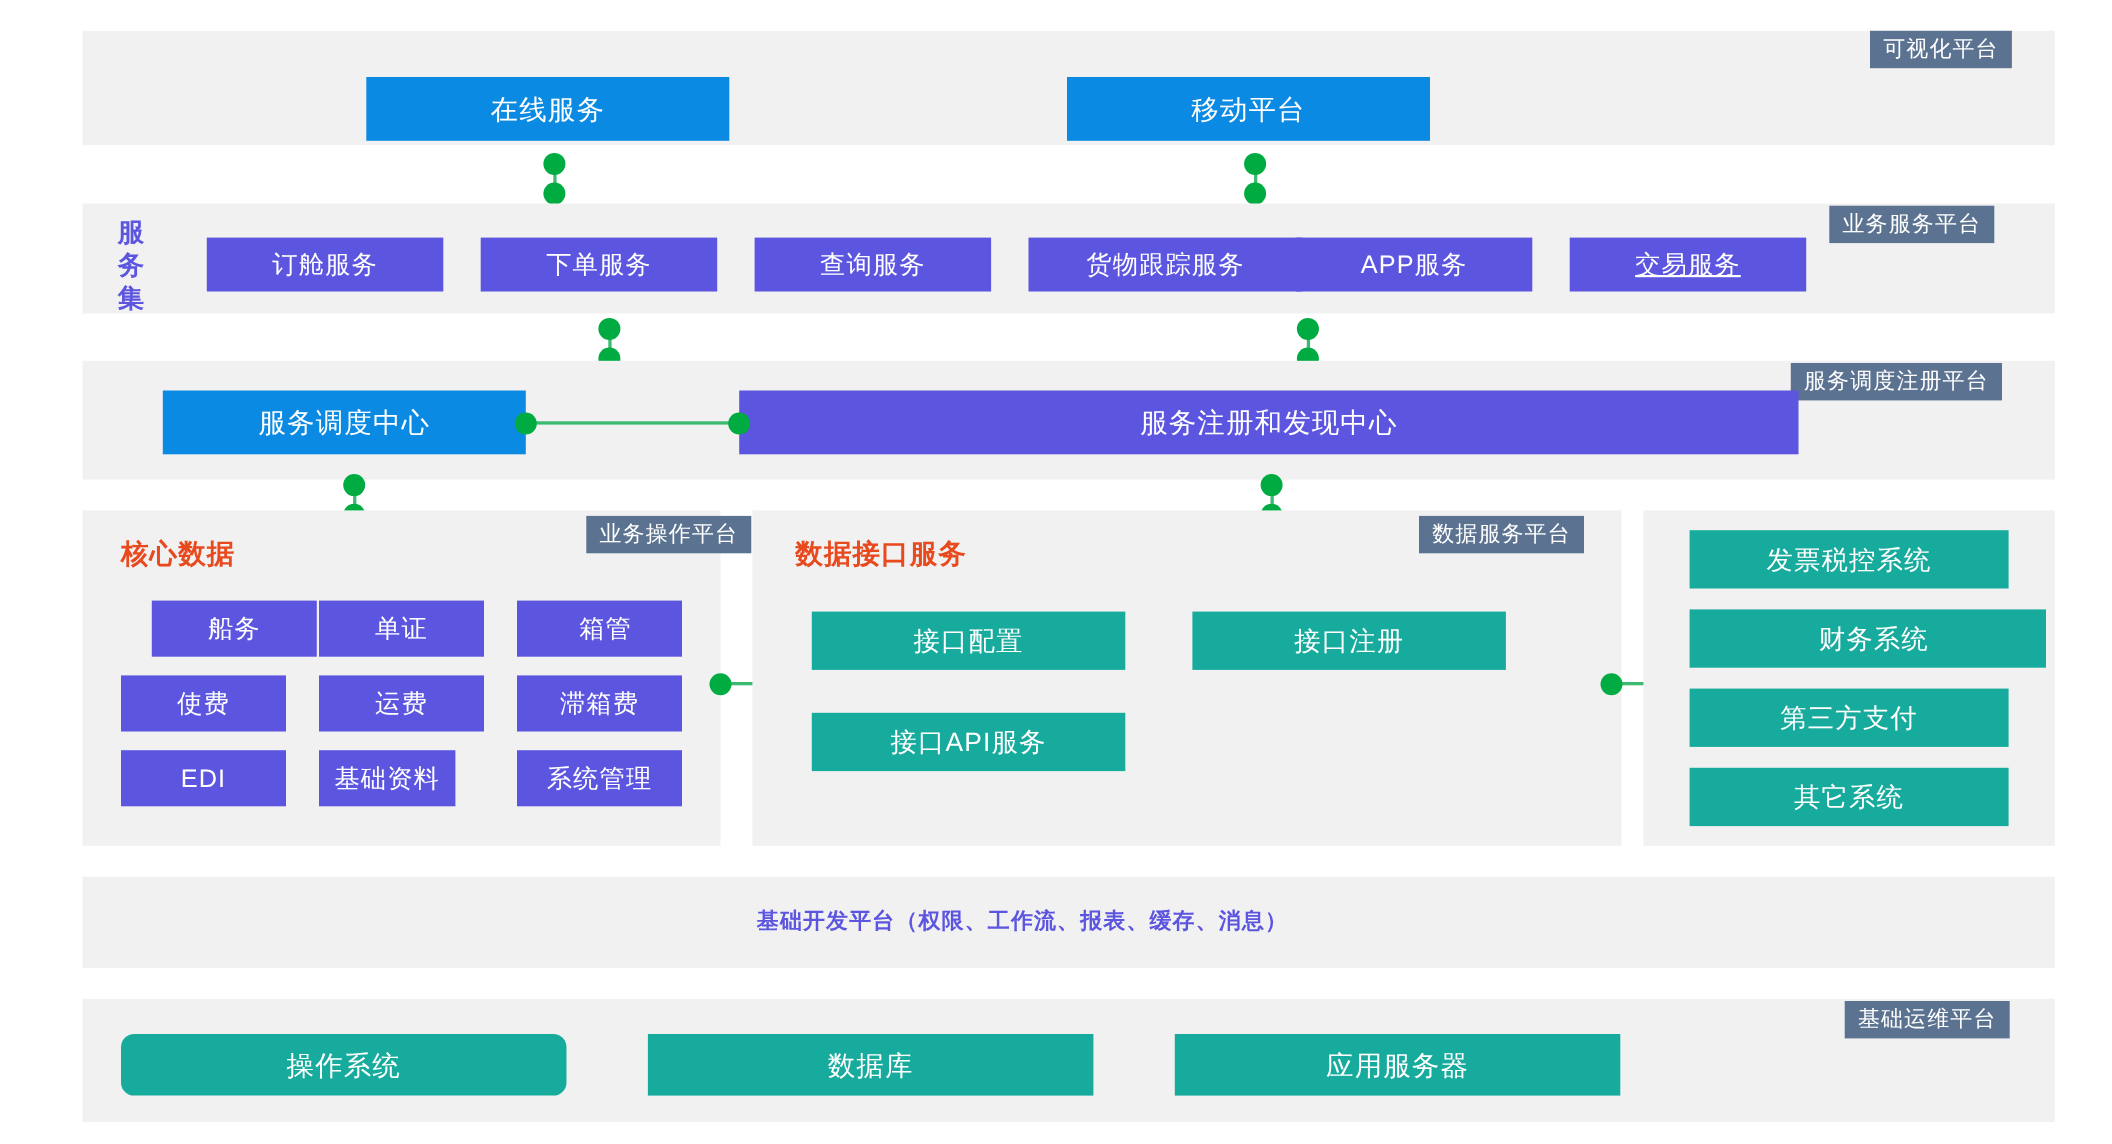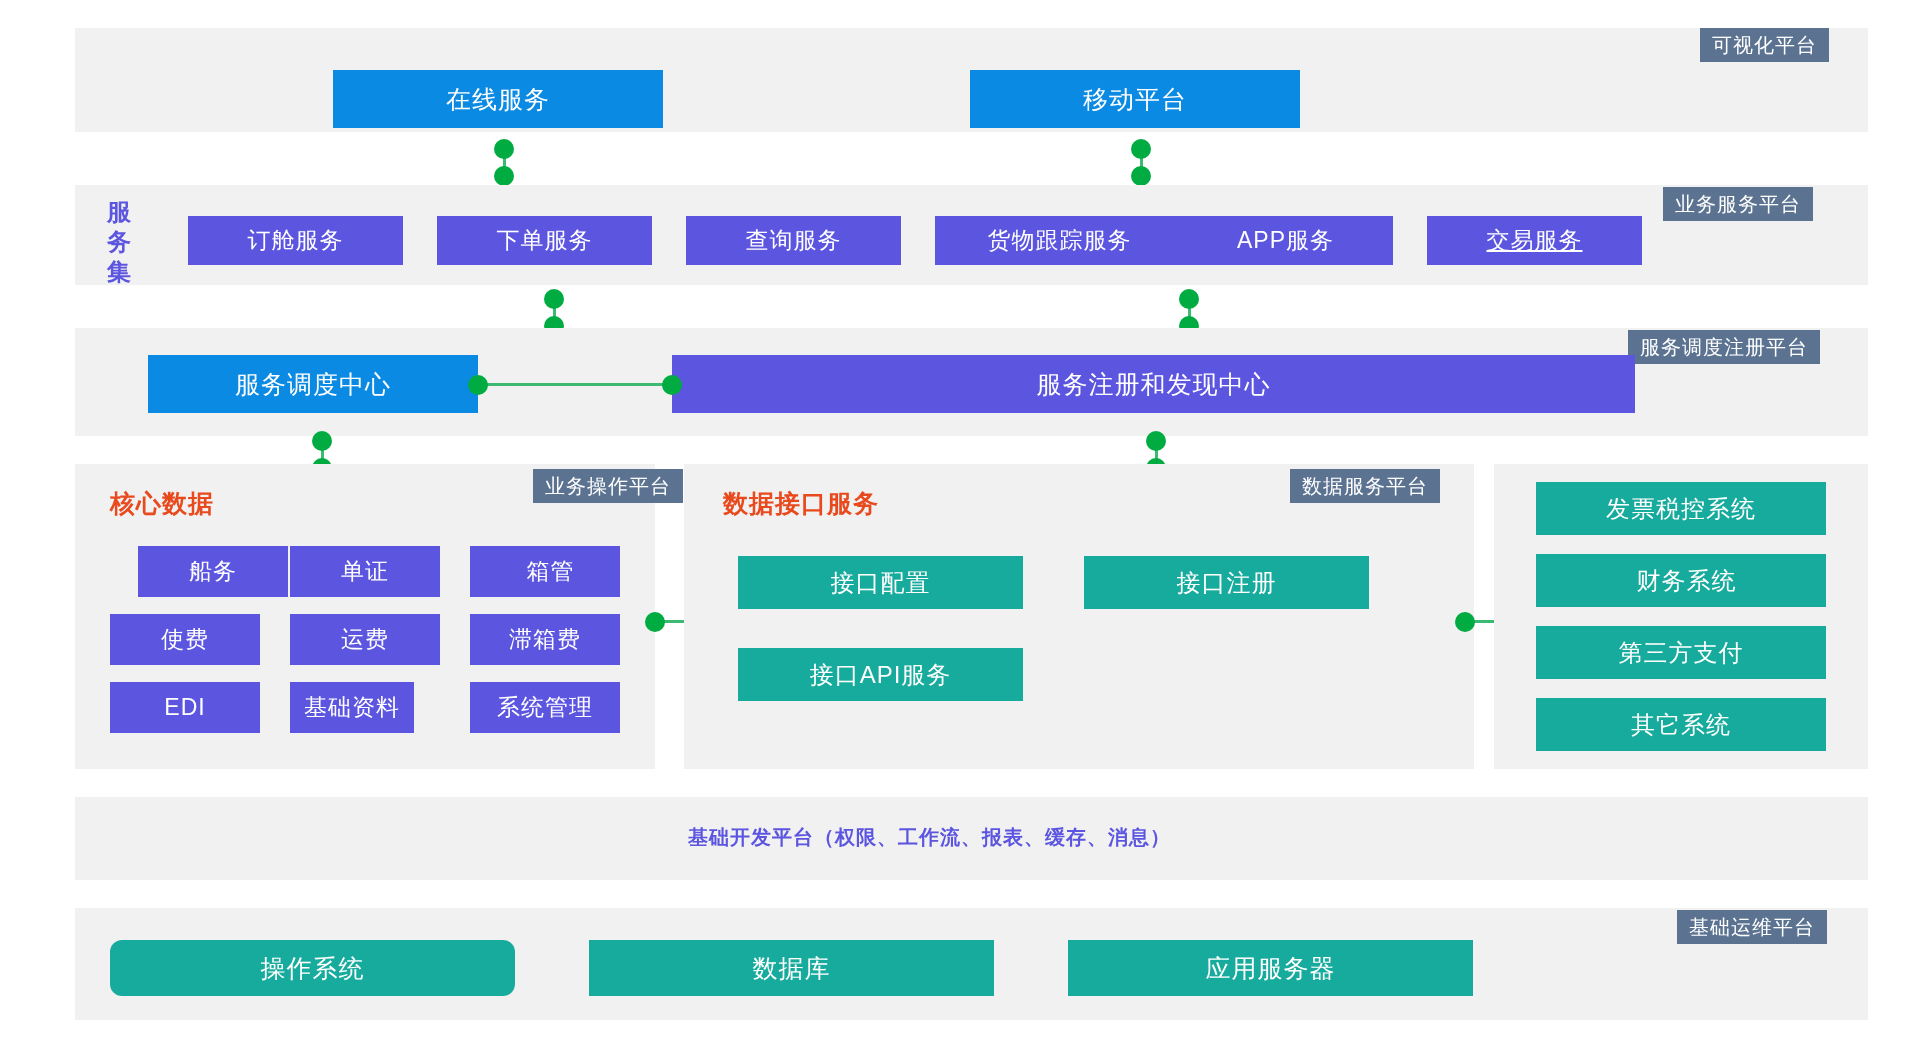--- a/index.html
+++ b/index.html
@@ -168,21 +168,21 @@
   <div class="box teal" style="left:1084px; top:556px; width:285px; height:53px; font-size:24px;">接口注册</div>
   <div class="box teal" style="left:738px; top:648px; width:285px; height:53px; font-size:24px;">接口API服务</div>
 
   <div class="gline" style="left:1465px; top:620px; width:48px; height:3px;"></div>
   <div class="gdot" style="left:1455px; top:612px; width:20px; height:20px;"></div>
   <div class="gdot" style="left:1503px; top:612px; width:20px; height:20px;"></div>
 
   <div class="band" style="left:1494px; top:464px; width:374px; height:305px;"></div>
 
   <div class="box teal" style="left:1536px; top:482px; width:290px; height:53px; font-size:24px;">发票税控系统</div>
-  <div class="box teal" style="left:1536px; top:554px; width:290px; height:53px; font-size:24px;padding-left:11px;">财务系统</div>
+  <div class="box teal" style="left:1536px; top:554px; width:324px; height:53px; font-size:24px;padding-left:11px;">财务系统</div>
   <div class="box teal" style="left:1536px; top:626px; width:290px; height:53px; font-size:24px;">第三方支付</div>
   <div class="box teal" style="left:1536px; top:698px; width:290px; height:53px; font-size:24px;">其它系统</div>
 
   <div class="band" style="left:75px; top:797px; width:1793px; height:83px;"></div>
 
   <div class="dev-band-text" style="left:688px; top:824px;">基础开发平台（权限、工作流、报表、缓存、消息）</div>
 
   <div class="band" style="left:75px; top:908px; width:1793px; height:112px;"></div>
 
   <div class="plat-tag" style="left:1677px; top:910px;">基础运维平台</div>

